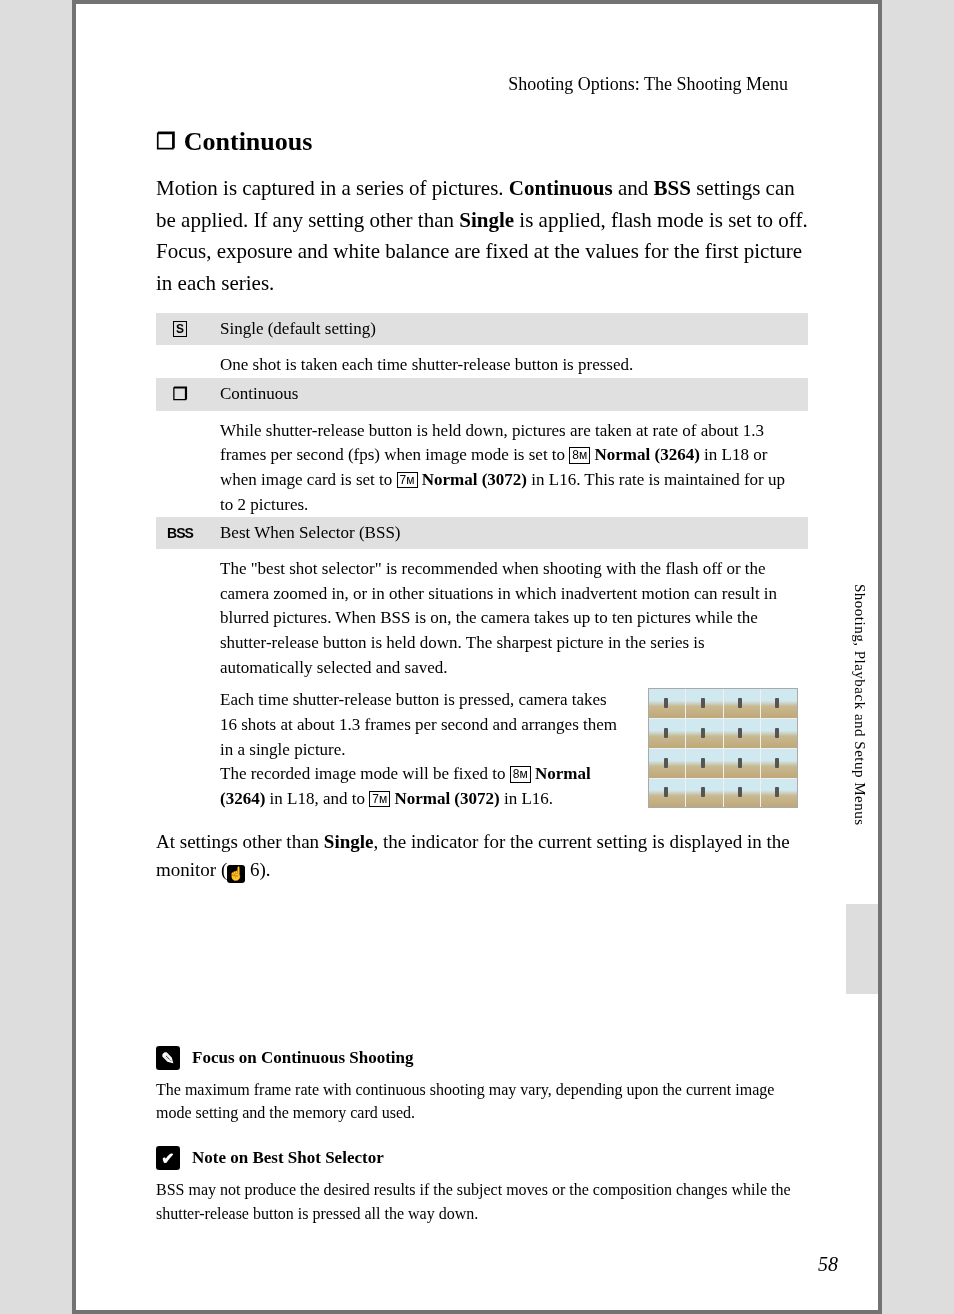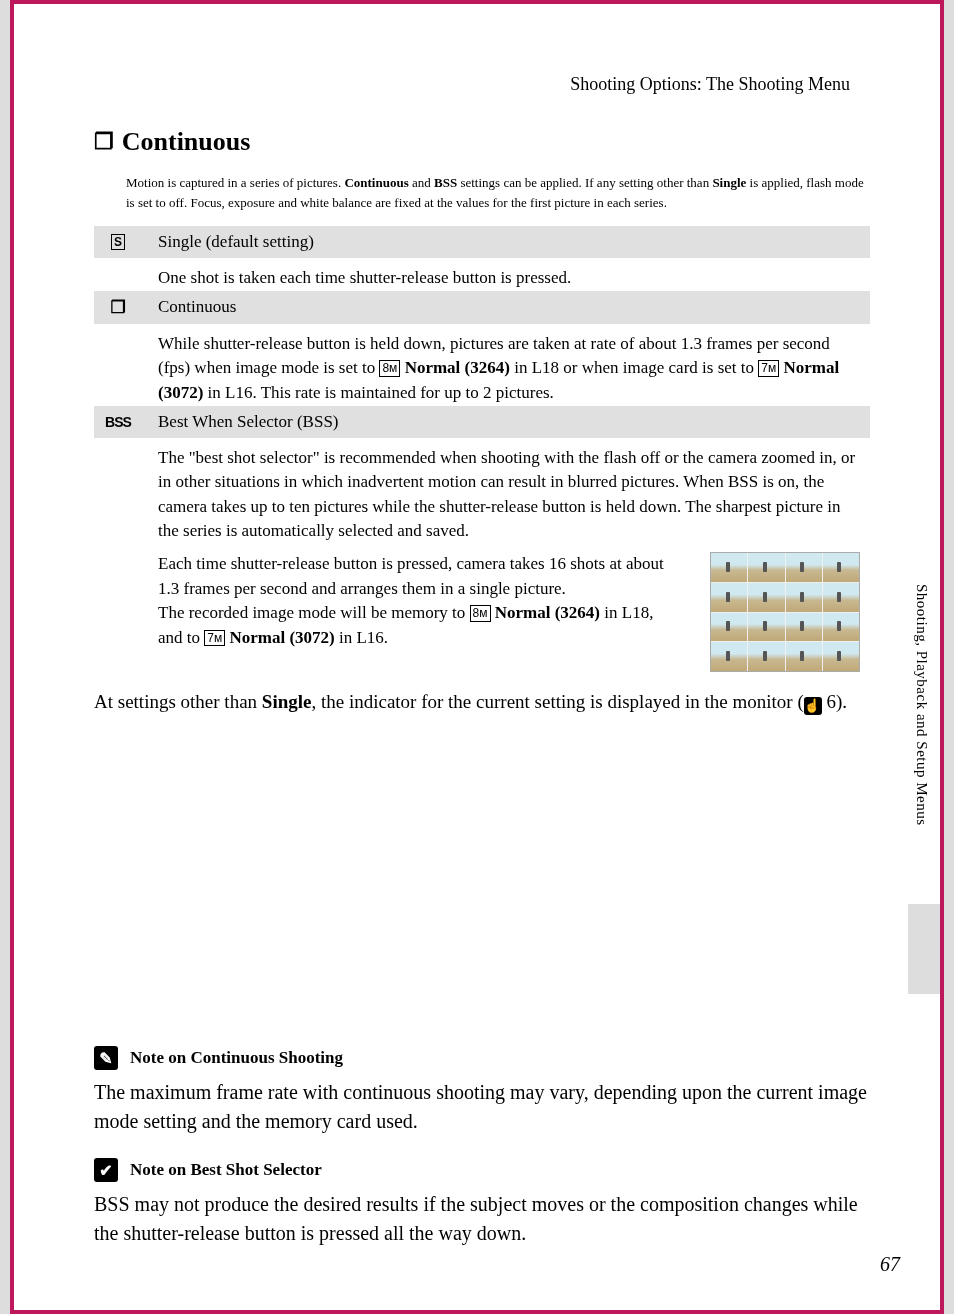--- a/index.html
+++ b/index.html
@@ -1,46 +1,45 @@
 <!DOCTYPE html>
 <html><head>
 <meta charset="utf-8">
 <style>
   * { box-sizing: border-box; margin: 0; padding: 0; }
   body { background: #ddd; font-family: Georgia, 'Times New Roman', serif; color: #000; }
   .page {
-    width: 934px;
+    width: 810px;
     height: 1314px;
     background: #fff;
     margin: 0 auto;
     position: relative;
     padding: 40px 70px 40px 80px;
-    border: 4px solid #be185d;
+    border: 4px solid #737373;
   }
   .section-header {
     text-align: right;
     font-size: 18px;
     margin-top: 30px;
     margin-bottom: 32px;
     padding-right: 20px;
   }
   .page-title {
     font-size: 26px;
     font-weight: bold;
     margin-bottom: 16px;
     display: flex;
     align-items: center;
     gap: 8px;
   }
   .page-title .icon { font-size: 22px; }
   .intro {
-    font-size: 13px;
+    font-size: 21px;
     line-height: 1.5;
     margin-bottom: 14px;
-    margin-left: 32px;
   }
   .table {
     width: 100%;
     margin-bottom: 16px;
   }
   .row-head {
     background: #e0e0e0;
     padding: 6px 10px;
     display: flex;
     gap: 26px;
@@ -108,21 +107,21 @@
     height: 24px;
     background: #000;
     color: #fff;
     display: flex;
     align-items: center;
     justify-content: center;
     font-size: 16px;
     border-radius: 3px;
   }
   .note-body {
-    font-size: 20px;
+    font-size: 16px;
     line-height: 1.45;
     margin-bottom: 22px;
     font-family: Liberation Serif, serif;
   }
   .page-num {
     position: absolute;
     right: 40px;
     bottom: 34px;
     font-style: italic;
     font-size: 20px;
@@ -186,21 +185,21 @@
 
     <div class="row-head">
       <span class="icon-cell bss-text">BSS</span>
       <span>Best When Selector (BSS)</span>
     </div>
     <div class="row-body">The "best shot selector" is recommended when shooting with the flash off or the camera zoomed in, or in other situations in which inadvertent motion can result in blurred pictures. When BSS is on, the camera takes up to ten pictures while the shutter-release button is held down. The sharpest picture in the series is automatically selected and saved.</div>
 
     <div class="row-body with-img">
       <div class="txt">
         <span>Each time shutter-release button is pressed, camera takes 16 shots at about 1.3 frames per second and arranges them in a single picture.</span><br>
-        <span>The recorded image mode will be memory to </span><span class="inline-icon">8ᴍ</span><b> Normal (3264)</b><span> in L18, and to </span><span class="inline-icon">7ᴍ</span><b> Normal (3072)</b><span> in L16.</span>
+        <span>The recorded image mode will be fixed to </span><span class="inline-icon">8ᴍ</span><b> Normal (3264)</b><span> in L18, and to </span><span class="inline-icon">7ᴍ</span><b> Normal (3072)</b><span> in L16.</span>
       </div>
       <div class="multishot-img">
         <div></div>
           <div></div>
           <div></div>
           <div></div>
         <div></div>
           <div></div>
           <div></div>
           <div></div>
@@ -220,26 +219,26 @@
   <p class="bottom-text">
     <span>At settings other than </span><b>Single</b><span>, the indicator for the current setting is displayed in the monitor (</span><span class="info-icon">☝</span><span> 6).</span>
   </p>
 
   <div class="side-tab">Shooting, Playback and Setup Menus</div>
   <div class="side-block"></div>
 
   <div class="note-section">
     <div class="note-head">
       <span class="note-icon">✎</span>
-      <span>Note on Continuous Shooting</span>
+      <span>Focus on Continuous Shooting</span>
     </div>
     <div class="note-body">The maximum frame rate with continuous shooting may vary, depending upon the current image mode setting and the memory card used.</div>
 
     <div class="note-head">
       <span class="note-icon">✔</span>
       <span>Note on Best Shot Selector</span>
     </div>
     <div class="note-body">BSS may not produce the desired results if the subject moves or the composition changes while the shutter-release button is pressed all the way down.</div>
   </div>
 
-  <div class="page-num">67</div>
+  <div class="page-num">58</div>
 
 </div>
 
 </body></html>

